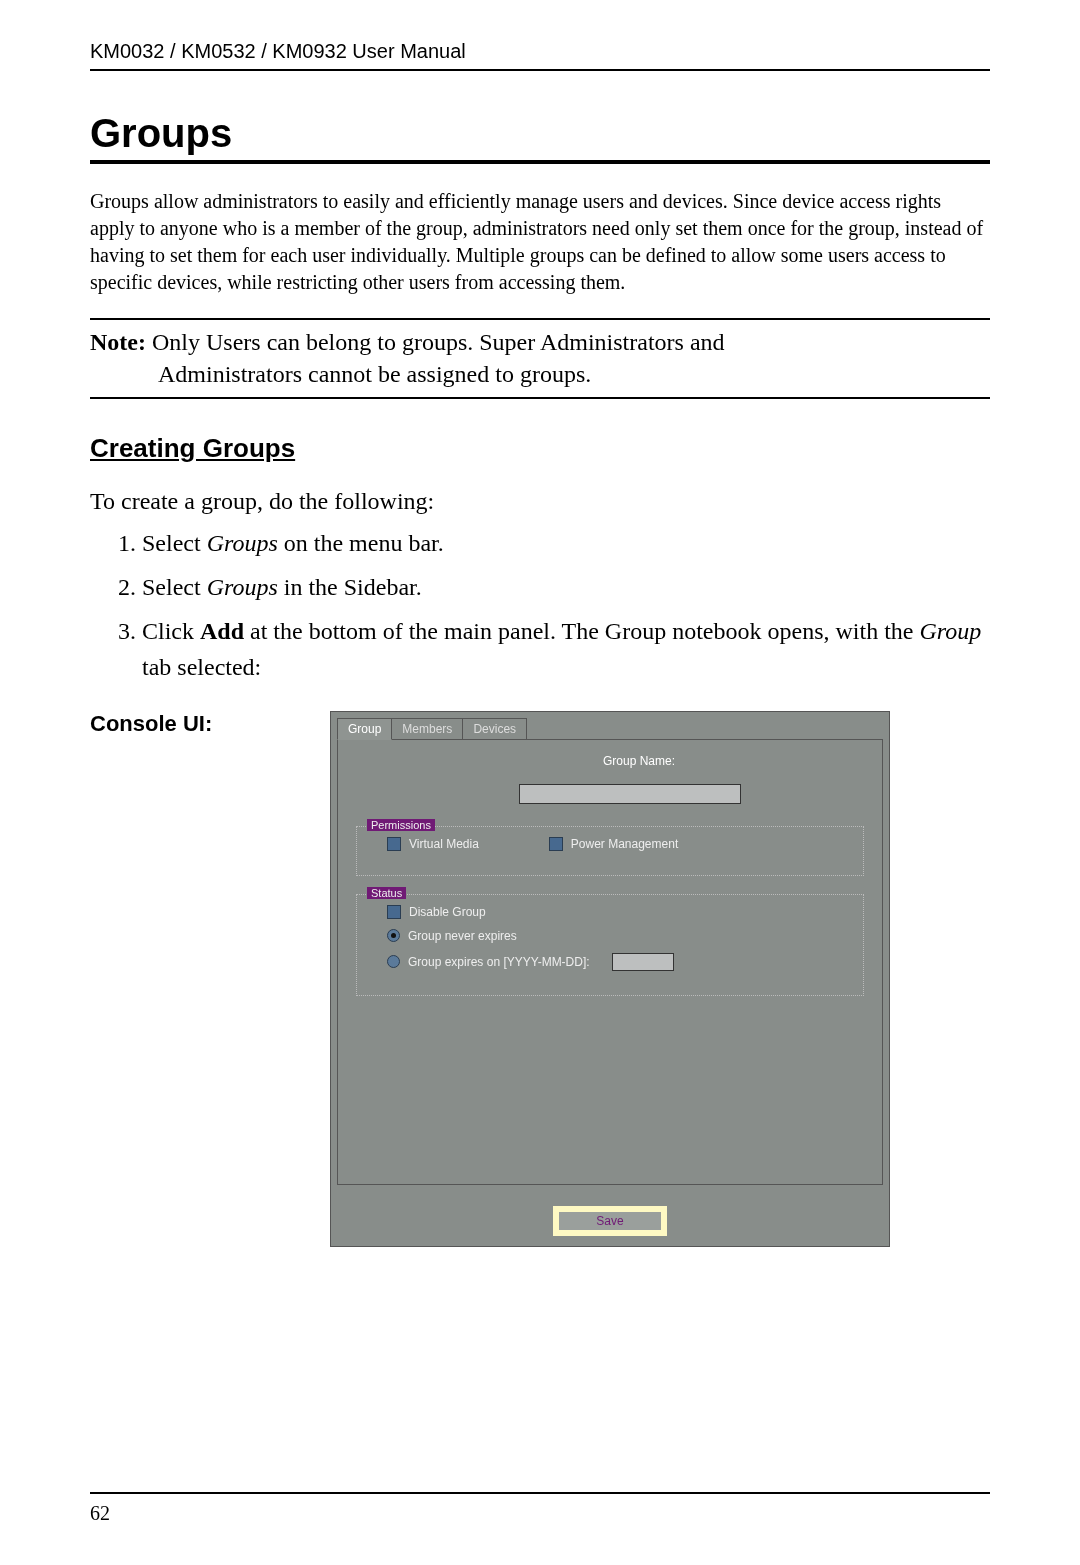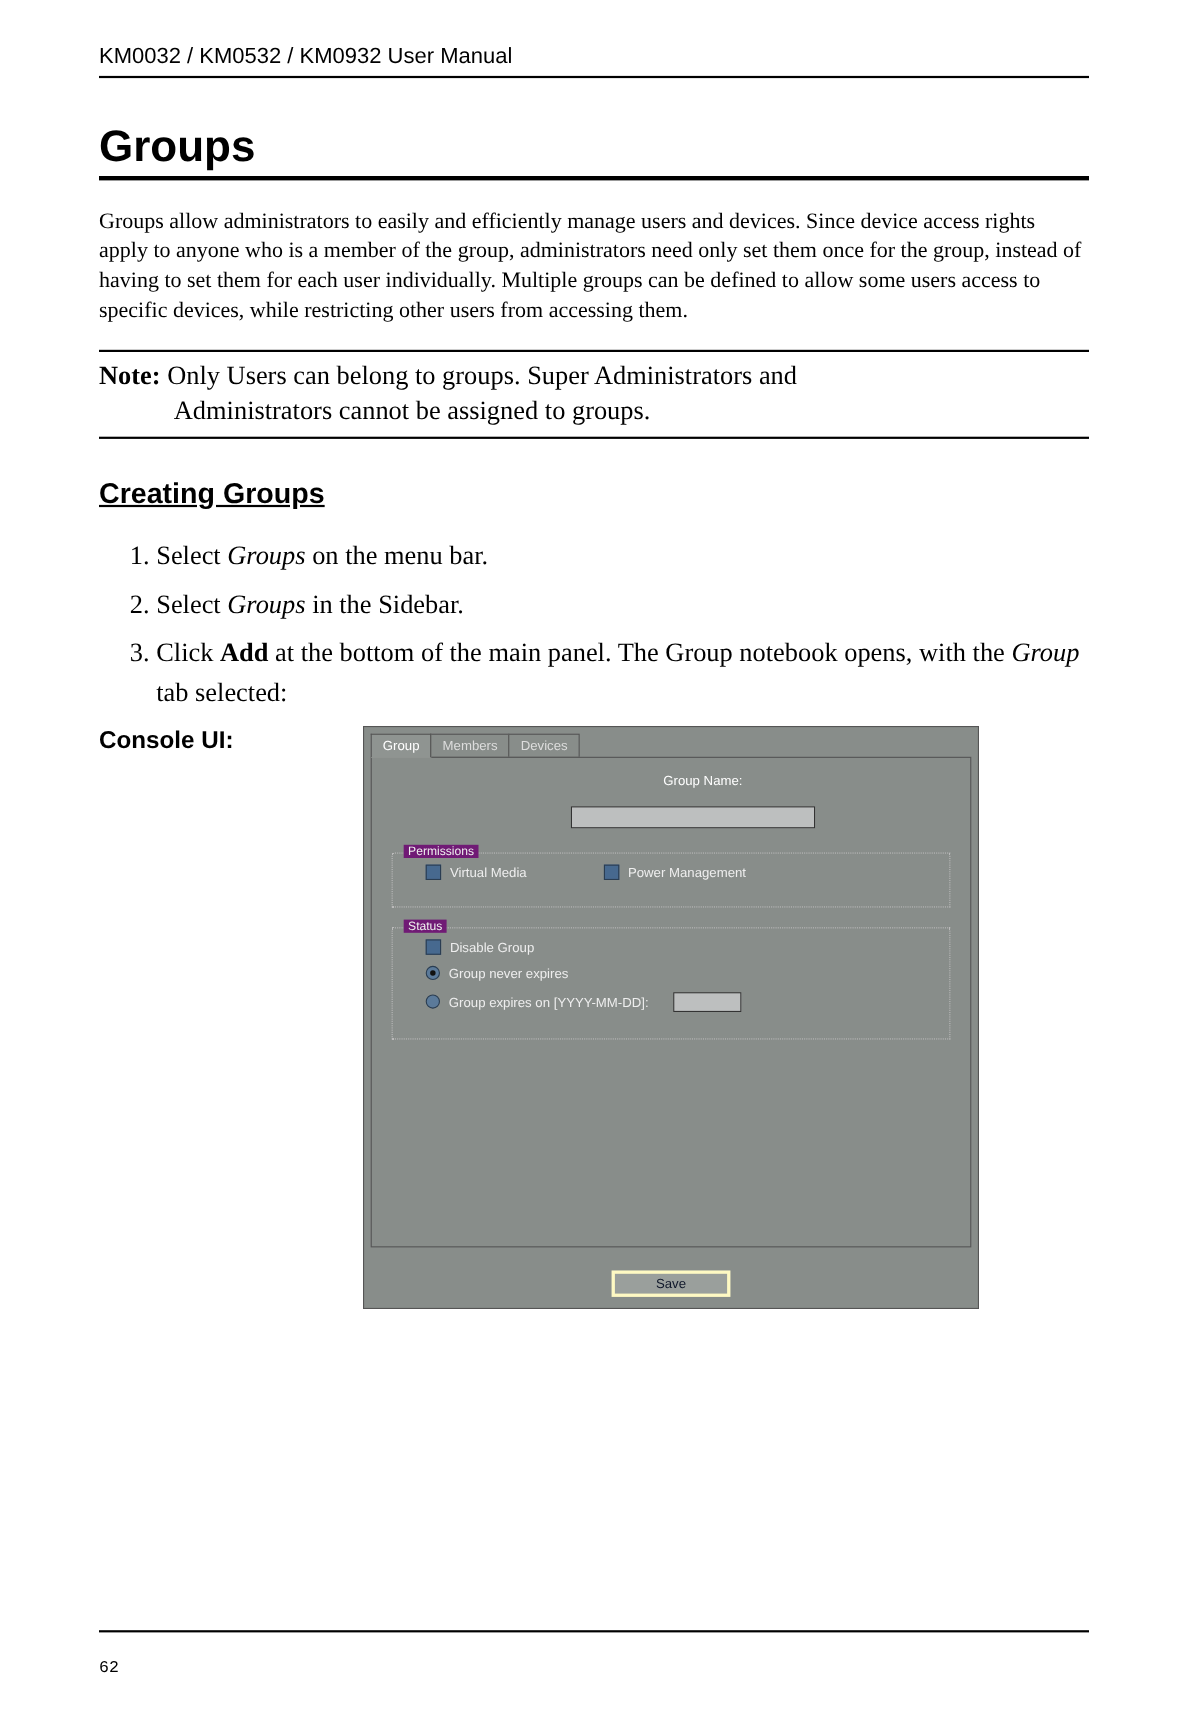--- a/index.html
+++ b/index.html
@@ -76,21 +76,21 @@
   }
   ol.steps li {
     margin-bottom: 8px;
     padding-left: 0px;
   }
   .italic { font-style: italic; }
   .bold { font-weight: bold; }
 
   .console-row {
     display: flex;
-    margin-top: 4px;
+    margin-top: 18px;
     align-items: flex-start;
   }
   .console-label {
     font-family: Arial, Helvetica, sans-serif;
     font-weight: bold;
     font-size: 22px;
     width: 240px;
     flex-shrink: 0;
   }
   .console-ui-box {
@@ -214,34 +214,34 @@
     background: #bdbfbf;
     border: 1px solid #333;
     height: 16px;
     width: 60px;
     margin-left: 14px;
   }
   .save-btn {
     display: block;
     margin: 20px auto 10px auto;
     background: #9a9f9c;
-    border: 3px solid #fef9c3;
-    color: #0f172a;
+    border: 6px solid #fef9c3;
+    color: #701a75;
     font-size: 12px;
     padding: 2px 26px;
     text-align: center;
     width: 50px;
   }
 
   .footer {
     margin-top: auto;
     border-top: 2px solid #000;
-    padding-top: 24px;
-    font-size: 15px;
-    font-family: Liberation Mono, monospace;
+    padding-top: 8px;
+    font-size: 20px;
+    font-family: Liberation Serif, serif;
   }
 </style>
 </head>
 <body>
 
 <div class="page">
 
   <div class="header-line">KM0032 / KM0532 / KM0932 User Manual</div>
 
   <h1 class="section-title">Groups</h1>
@@ -249,20 +249,21 @@
   <p class="body-text">Groups allow administrators to easily and efficiently manage users and devices. Since device access rights apply to anyone who is a member of the group, administrators need only set them once for the group, instead of having to set them for each user individually. Multiple groups can be defined to allow some users access to specific devices, while restricting other users from accessing them.</p>
 
   <div class="note-block">
     <span class="note-label">Note:</span>
     <span class="note-body">Only Users can belong to groups. Super Administrators and</span>
     <span class="note-second-line">Administrators cannot be assigned to groups.</span>
   </div>
 
   <h2 class="subsection">Creating Groups</h2>
 
+  <p class="intro-text">To create a group, do the following:</p>
 
   <ol class="steps">
     <li>
       <span>Select </span><span class="italic">Groups</span><span> on the menu bar.</span>
     </li>
     <li>
       <span>Select </span><span class="italic">Groups</span><span> in the Sidebar.</span>
     </li>
     <li>
       <span>Click </span><span class="bold">Add</span><span> at the bottom of the main panel. The Group notebook opens, with the </span><span class="italic">Group</span><span> tab selected:</span>

